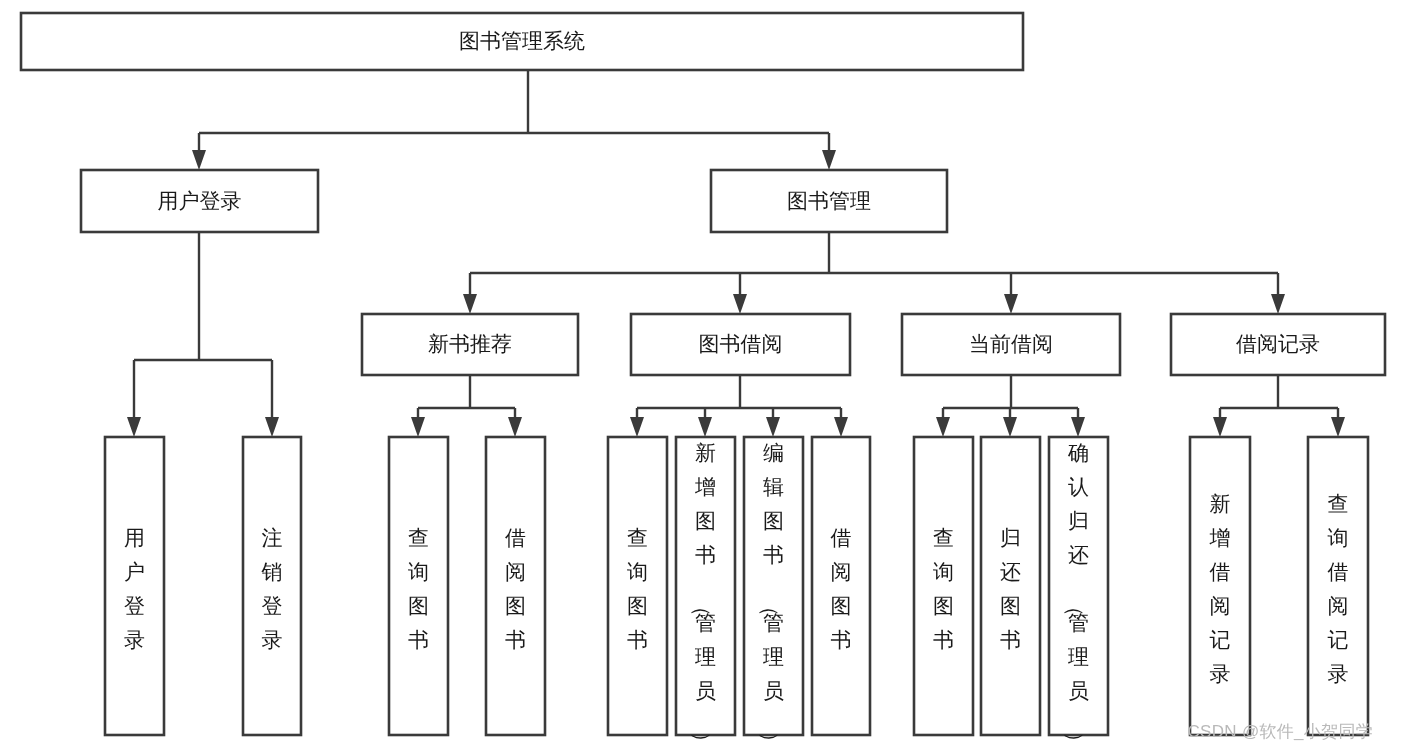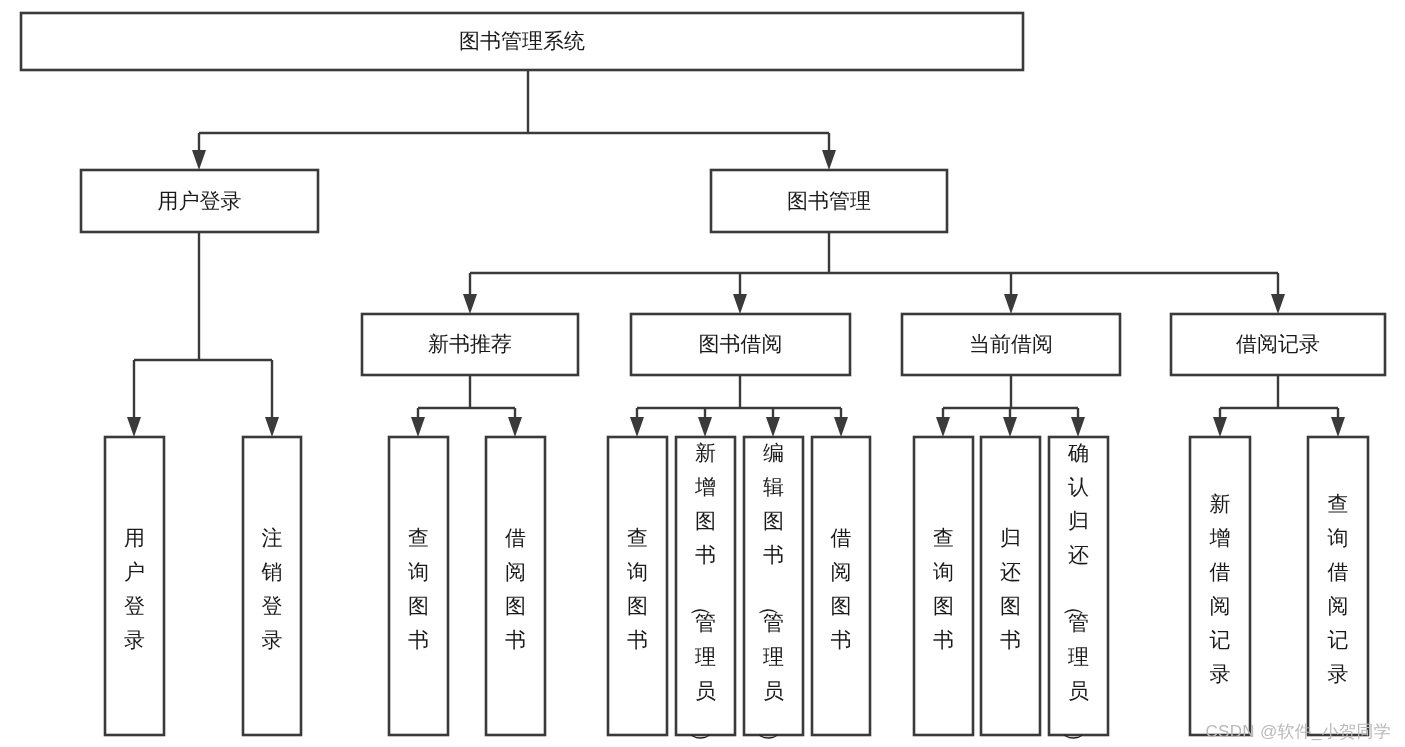--- a/index.html
+++ b/index.html
@@ -47,21 +47,21 @@
     stroke-width: 2.4;
     fill: none;
     stroke-linecap: butt;
   }
   .arrow-head {
     fill: #3a3a3a;
     stroke: none;
   }
   .watermark {
     position: absolute;
-    right: 14px;
+    right: 32px;
     bottom: 4px;
     color: #b9b9b9;
     font-size: 17px;
     font-family: "Liberation Sans", "DejaVu Sans", sans-serif;
     white-space: nowrap;
     letter-spacing: 0.3px;
   }
 </style>
 </head>
 <body>

